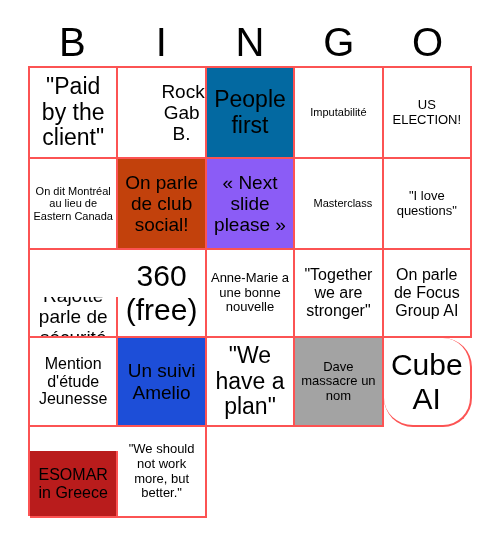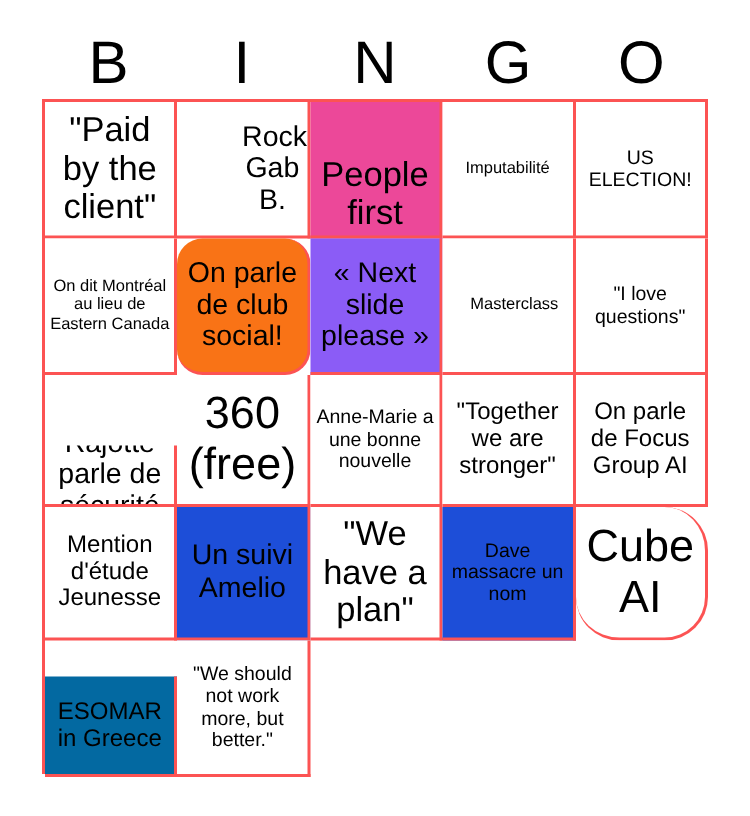--- a/index.html
+++ b/index.html
@@ -97,34 +97,34 @@
   </div>
 
   <div id="grid" style="border-top-color: rgb(252, 83, 83); border-left-color: rgb(252, 83, 83);">
 
     <div class="cell" style="border-right-color: rgb(252, 83, 83); border-bottom-color: rgb(252, 83, 83); background: rgb(255, 255, 255);">
         <span class="fs-lg">"Paid by the client"</span>
       </div>
     <div class="cell" style="border-right-color: rgb(252, 83, 83); border-bottom-color: rgb(252, 83, 83); background: rgb(255, 255, 255); padding-left: 43px;">
         <span class="fs-md">Rockstar Gab B.</span>
       </div>
-    <div class="cell" style="border-right-color: rgb(252, 83, 83); border-bottom-color: rgb(252, 83, 83); background: #ec4899; align-items: flex-end;">
+    <div class="cell" style="border-right-color: rgb(252, 83, 83); border-bottom-color: rgb(252, 83, 83); background: #0369a1;">
         <span class="fs-lg">People first</span>
       </div>
     <div class="cell" style="border-right-color: rgb(252, 83, 83); border-bottom-color: rgb(252, 83, 83); background: rgb(255, 255, 255);">
         <span class="fs-xxs">Imputabilité</span>
       </div>
 
     <div class="cell" style="border-right-color: rgb(252, 83, 83); border-bottom-color: rgb(252, 83, 83); background: rgb(255, 255, 255);">
         <span class="fs-xs">US ELECTION!</span>
       </div>
     <div class="cell" style="border-right-color: rgb(252, 83, 83); border-bottom-color: rgb(252, 83, 83); background: rgb(255, 255, 255);">
         <span class="fs-xxs">On dit Montréal au lieu de Eastern Canada</span>
       </div>
-    <div class="cell" style="border-right-color: rgb(252, 83, 83); border-bottom-color: rgb(252, 83, 83); background: #f97316; border-radius: 17px;">
+    <div class="cell" style="border-right-color: rgb(252, 83, 83); border-bottom-color: rgb(252, 83, 83); background: #c2410c;">
         <span class="fs-md">On parle de club social!</span>
       </div>
     <div class="cell" style="border-right-color: rgb(252, 83, 83); border-bottom-color: rgb(252, 83, 83); background: #8b5cf6;">
         <span class="fs-md">« Next slide please »</span>
       </div>
     <div class="cell" style="border-right-color: rgb(252, 83, 83); border-bottom-color: rgb(252, 83, 83); background: rgb(255, 255, 255); padding-left: 12px;">
         <span class="fs-xxs">Masterclass</span>
       </div>
 
     <div class="cell" style="border-right-color: rgb(252, 83, 83); border-bottom-color: rgb(252, 83, 83); background: rgb(255, 255, 255);">
@@ -149,27 +149,27 @@
     <div class="cell" style="border-right-color: rgb(252, 83, 83); border-bottom-color: rgb(252, 83, 83); background: rgb(255, 255, 255);">
         <span class="fs-sm">Mention d'étude Jeunesse</span>
       </div>
     <div class="cell" style="border-right-color: rgb(252, 83, 83); border-bottom-color: rgb(252, 83, 83); background: #1d4ed8;">
         <span class="fs-md">Un suivi Amelio</span>
       </div>
 
     <div class="cell" style="border-right-color: rgb(252, 83, 83); border-bottom-color: rgb(252, 83, 83); background: rgb(255, 255, 255);">
         <span class="fs-lg">"We have a plan"</span>
       </div>
-    <div class="cell" style="border-right-color: rgb(252, 83, 83); border-bottom-color: rgb(252, 83, 83); background: #1d4ed8; text-align: center;">
+    <div class="cell" style="border-right-color: rgb(252, 83, 83); border-bottom-color: rgb(252, 83, 83); background: #a3a3a3; text-align: center;">
         <span class="fs-xs">Dave massacre un nom</span>
       </div>
     <div class="cell" style="border-right-color: rgb(252, 83, 83); border-bottom-color: rgb(252, 83, 83); background: rgb(255, 255, 255); border-radius: 29px;">
         <span class="fs-xl">Cube AI</span>
       </div>
-    <div class="cell" style="border-right-color: rgb(252, 83, 83); border-bottom-color: rgb(252, 83, 83); background: #0369a1; margin-top: 24px;">
+    <div class="cell" style="border-right-color: rgb(252, 83, 83); border-bottom-color: rgb(252, 83, 83); background: #b91c1c; margin-top: 24px;">
         <span class="fs-sm">ESOMAR in Greece</span>
       </div>
     <div class="cell" style="border-right-color: rgb(252, 83, 83); border-bottom-color: rgb(252, 83, 83); background: rgb(255, 255, 255);">
         <span class="fs-xs">"We should not work more, but better."</span>
       </div>
   </div>
 
 </div>
 
 </body></html>

